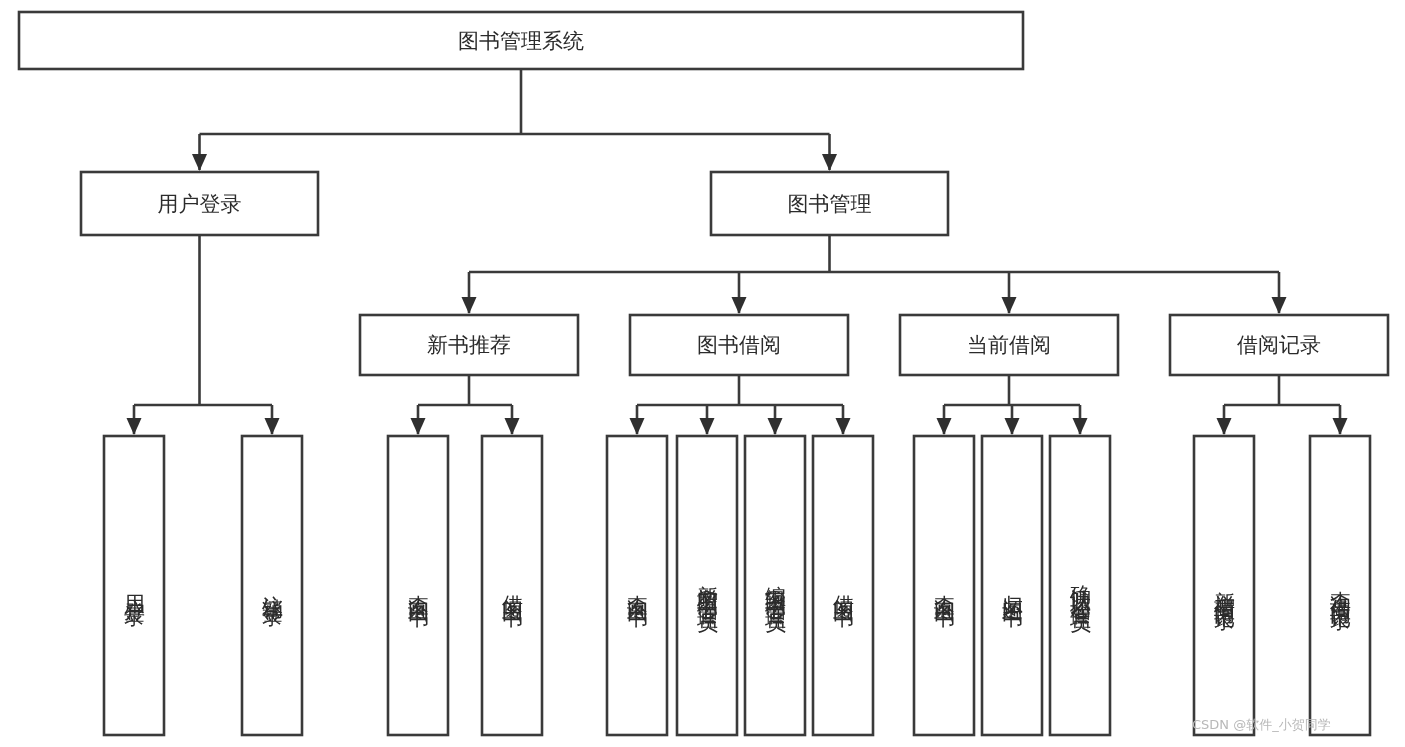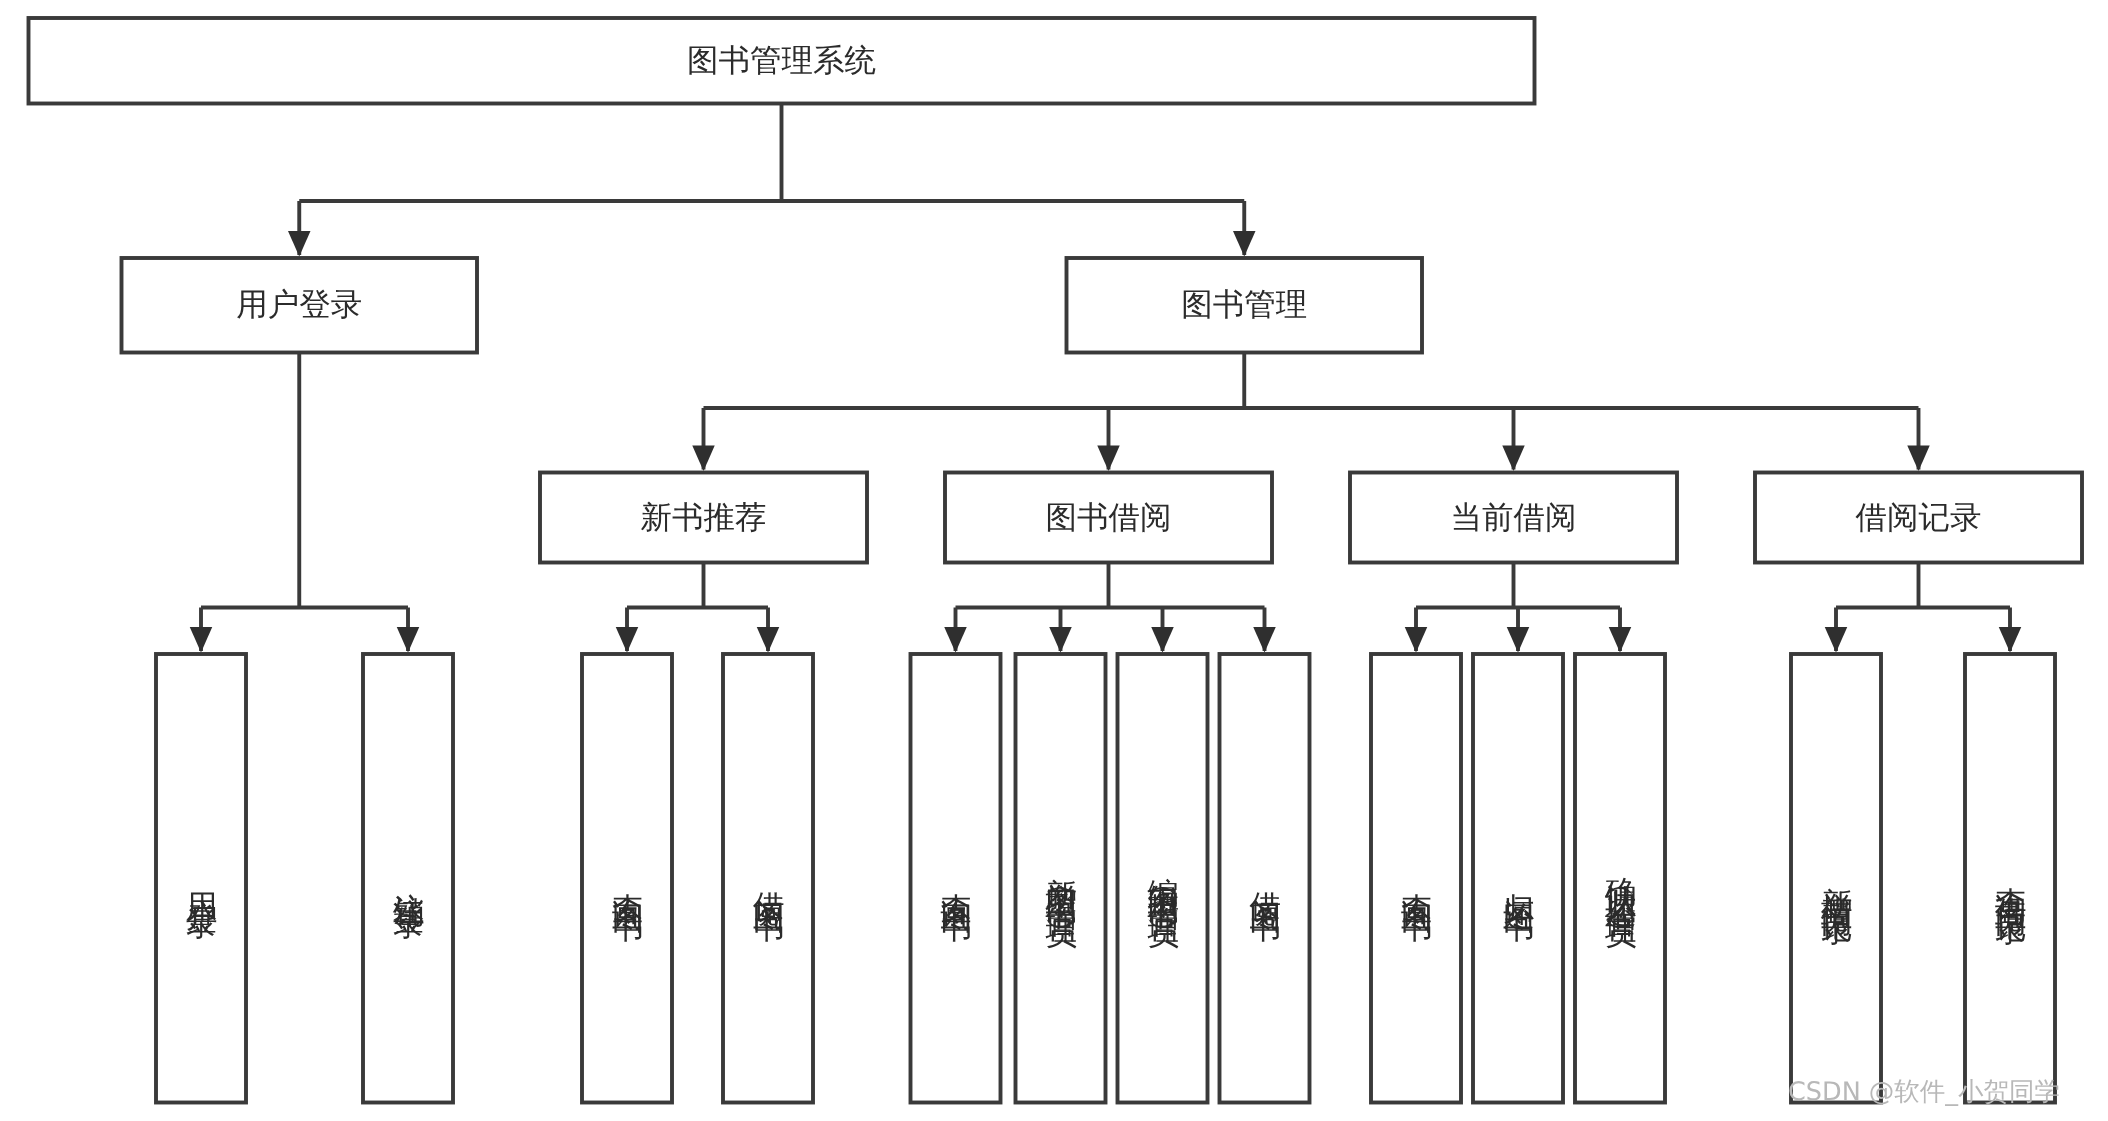--- a/index.html
+++ b/index.html
@@ -57,21 +57,21 @@
     text-orientation: upright;
     letter-spacing: 4px;
     line-height: 1;
     white-space: nowrap;
     text-align: center;
     pointer-events: none;
   }
   #watermark {
     position: absolute;
     font-family: "DejaVu Sans", "Liberation Sans", sans-serif;
-    font-size: 17px;
+    font-size: 13px;
     color: #b8b8b8;
     white-space: nowrap;
   }
 </style>
 </head>
 <body>
 
 <div id="diagram-root">
   <svg id="tree-svg" viewBox="0 0 1405 747">
     <g id="connectors-layer">

